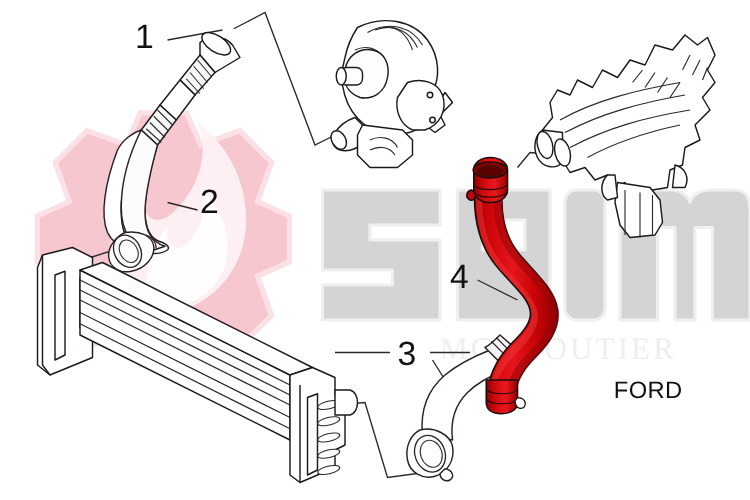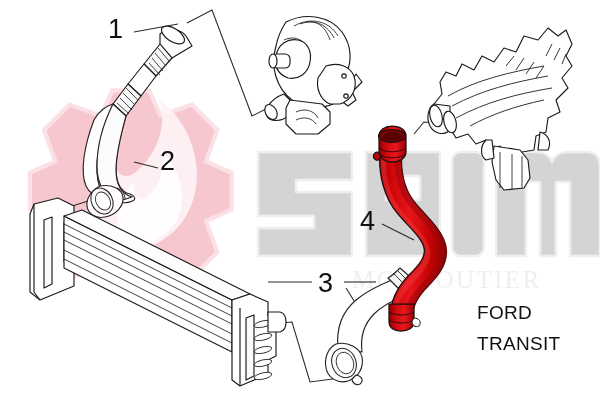--- a/index.html
+++ b/index.html
@@ -44,21 +44,21 @@
     position: absolute;
     left: 477px;
     top: 297px;
     font-family: "Liberation Sans", sans-serif;
     font-size: 19px;
     color: #111111;
     line-height: 31px;
     letter-spacing: 0.3px;
     user-select: none;
   }
-  #model-text div { white-space: nowrap; }
+  #model-text div { white-space: nowrap; margin-left: 14px; }
 
   #wm-mgi {
     position: absolute;
     left: 352px;
     top: 266px;
     font-family: "Liberation Serif", serif;
     font-size: 25px;
     letter-spacing: 2.4px;
     color: #f0eeee;
     white-space: nowrap;
@@ -455,16 +455,15 @@
     </g>
   </svg>
 
   <div class="num-label" id="lbl1">1</div>
   <div class="num-label" id="lbl2">2</div>
   <div class="num-label" id="lbl3">3</div>
   <div class="num-label" id="lbl4">4</div>
 
   <div id="model-text">
     <div>FORD</div>
-    <div>TRANSIT</div>
   </div>
 
 </div>
 
 </body></html>

